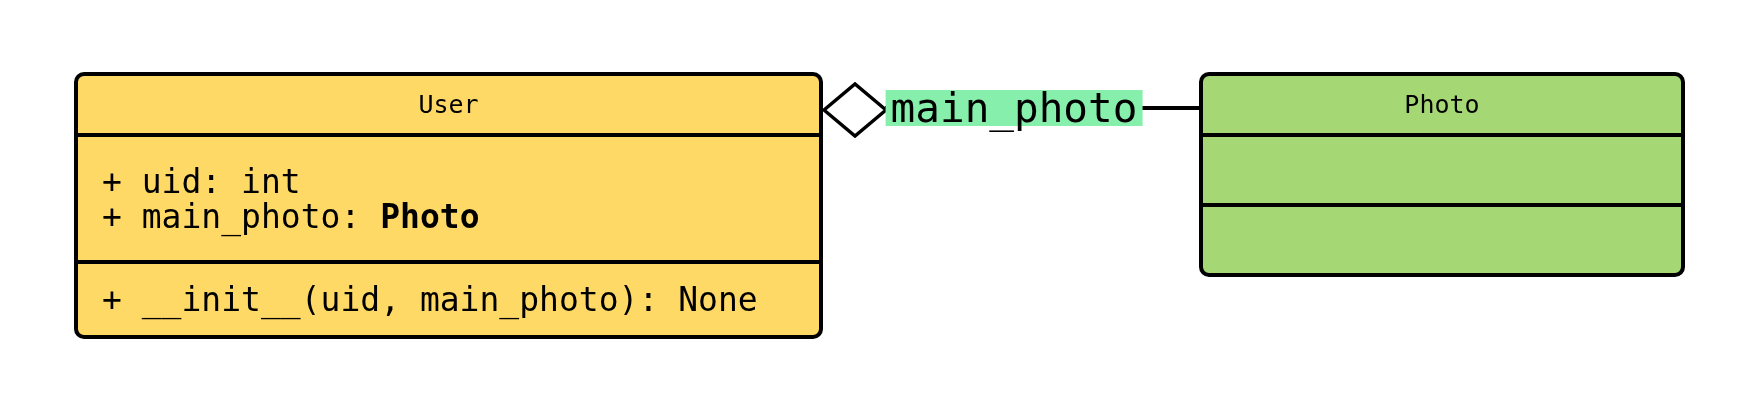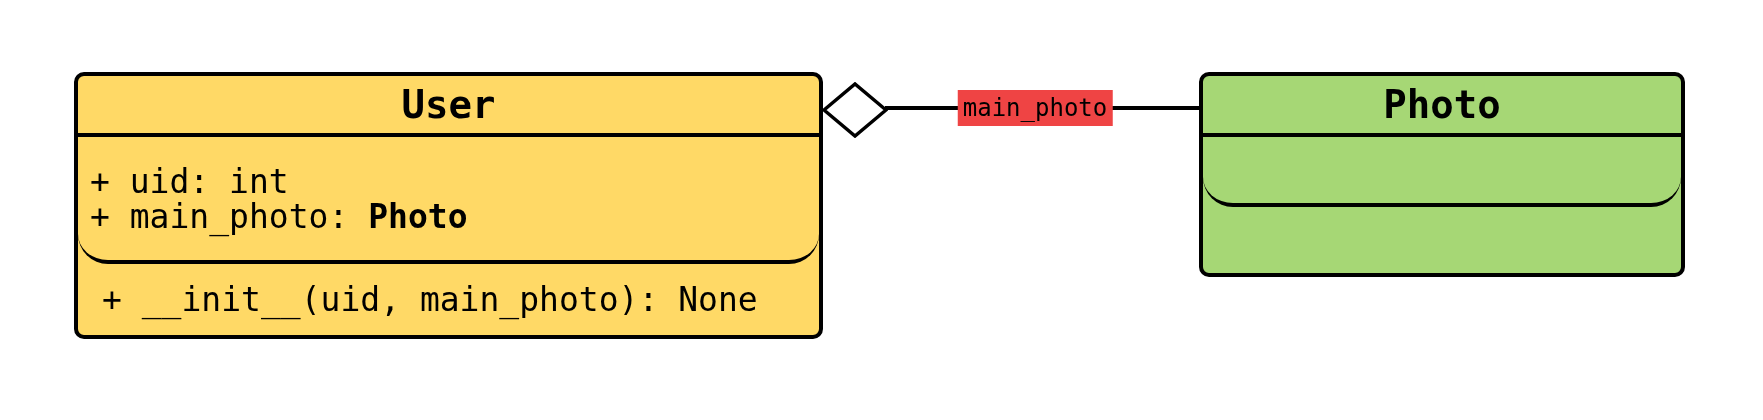--- a/index.html
+++ b/index.html
@@ -30,28 +30,27 @@
   .compartment {
     box-sizing: border-box;
     display: flex;
     flex-direction: column;
     justify-content: center;
   }
   .compartment.header {
     height: 61px;
     border-bottom: 4px solid #000000;
     align-items: center;
-    font-weight: bold;
-    font-size: 39px;
+    font-weight: normal;
+    font-size: 25px;
     text-align: right;
   }
   .compartment.attrs {
     border-bottom: 4px solid #000000;
-    padding: 0 12px;
-    border-radius: 30px;
+    padding: 0 24px;
   }
   .user  .compartment.attrs { height: 127px; }
   .photo .compartment.attrs { height: 70px; }
   .compartment.methods {
     flex: 1;
     padding: 16px 24px;
   }
   .member-row {
     font-size: 33px;
     line-height: 35px;
@@ -66,26 +65,26 @@
     height: 0;
     border-top: 4px solid #000000;
   }
   .rel-diamond {
     position: absolute;
     left: 822px;
     top: 82px;
   }
   .rel-label {
     position: absolute;
-    left: 1035px;
+    left: 1014px;
     top: 108px;
     transform: translate(-50%, -50%);
-    background: #ef4444;
+    background: #86efac;
     padding: 0 5px;
-    font-size: 24px;
+    font-size: 41px;
     line-height: 36px;
     white-space: pre;
   }
 </style>
 </head>
 <body>
 
 <div id="canvas">
 
   <div class="class-box user" style="background-color: rgb(255, 217, 102);">

